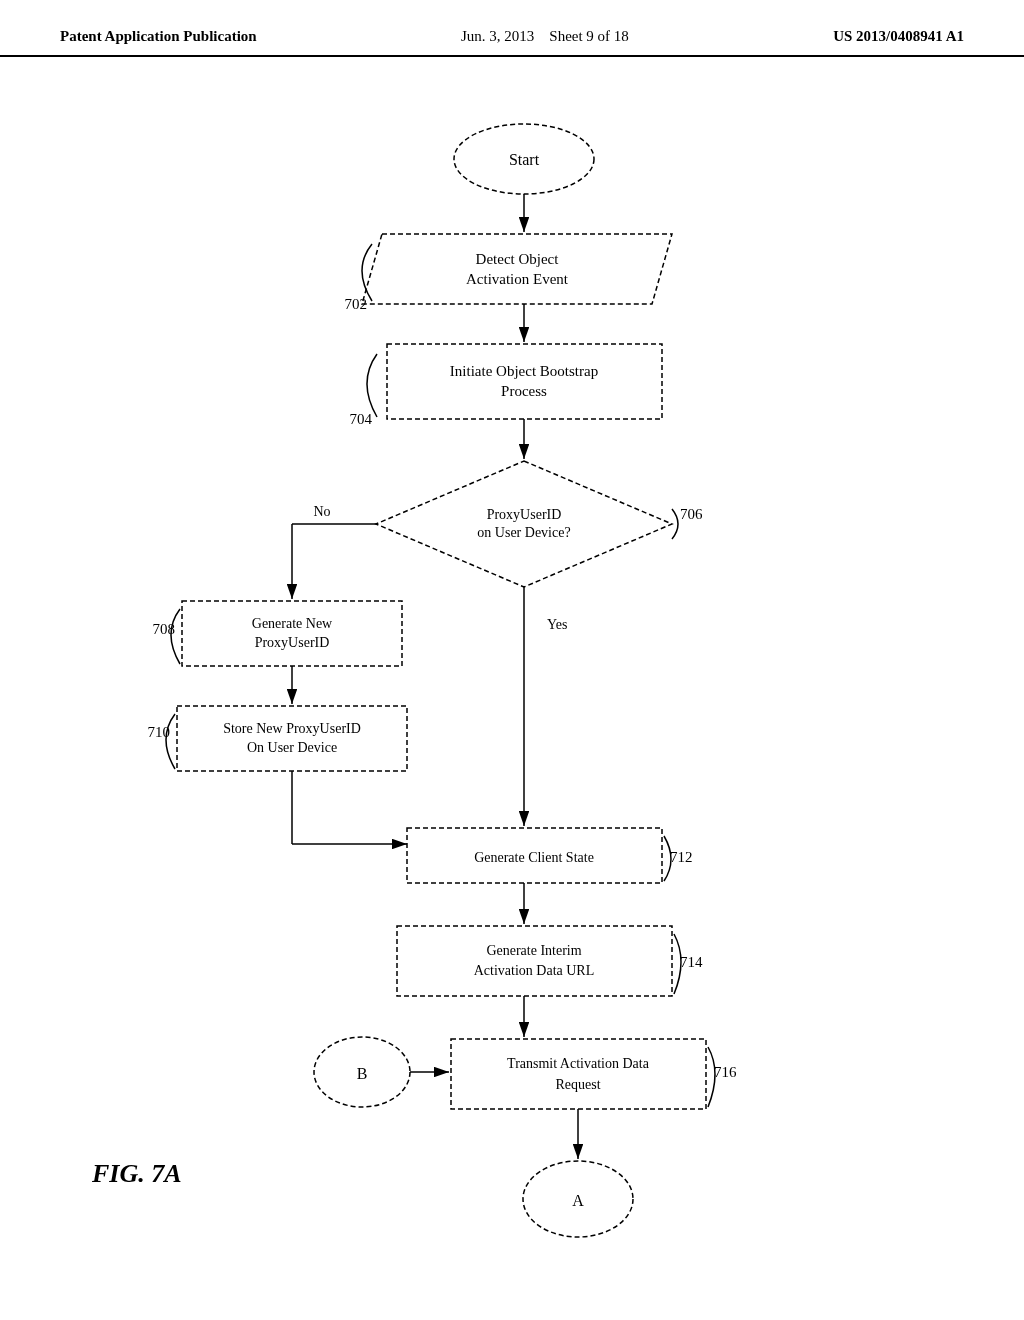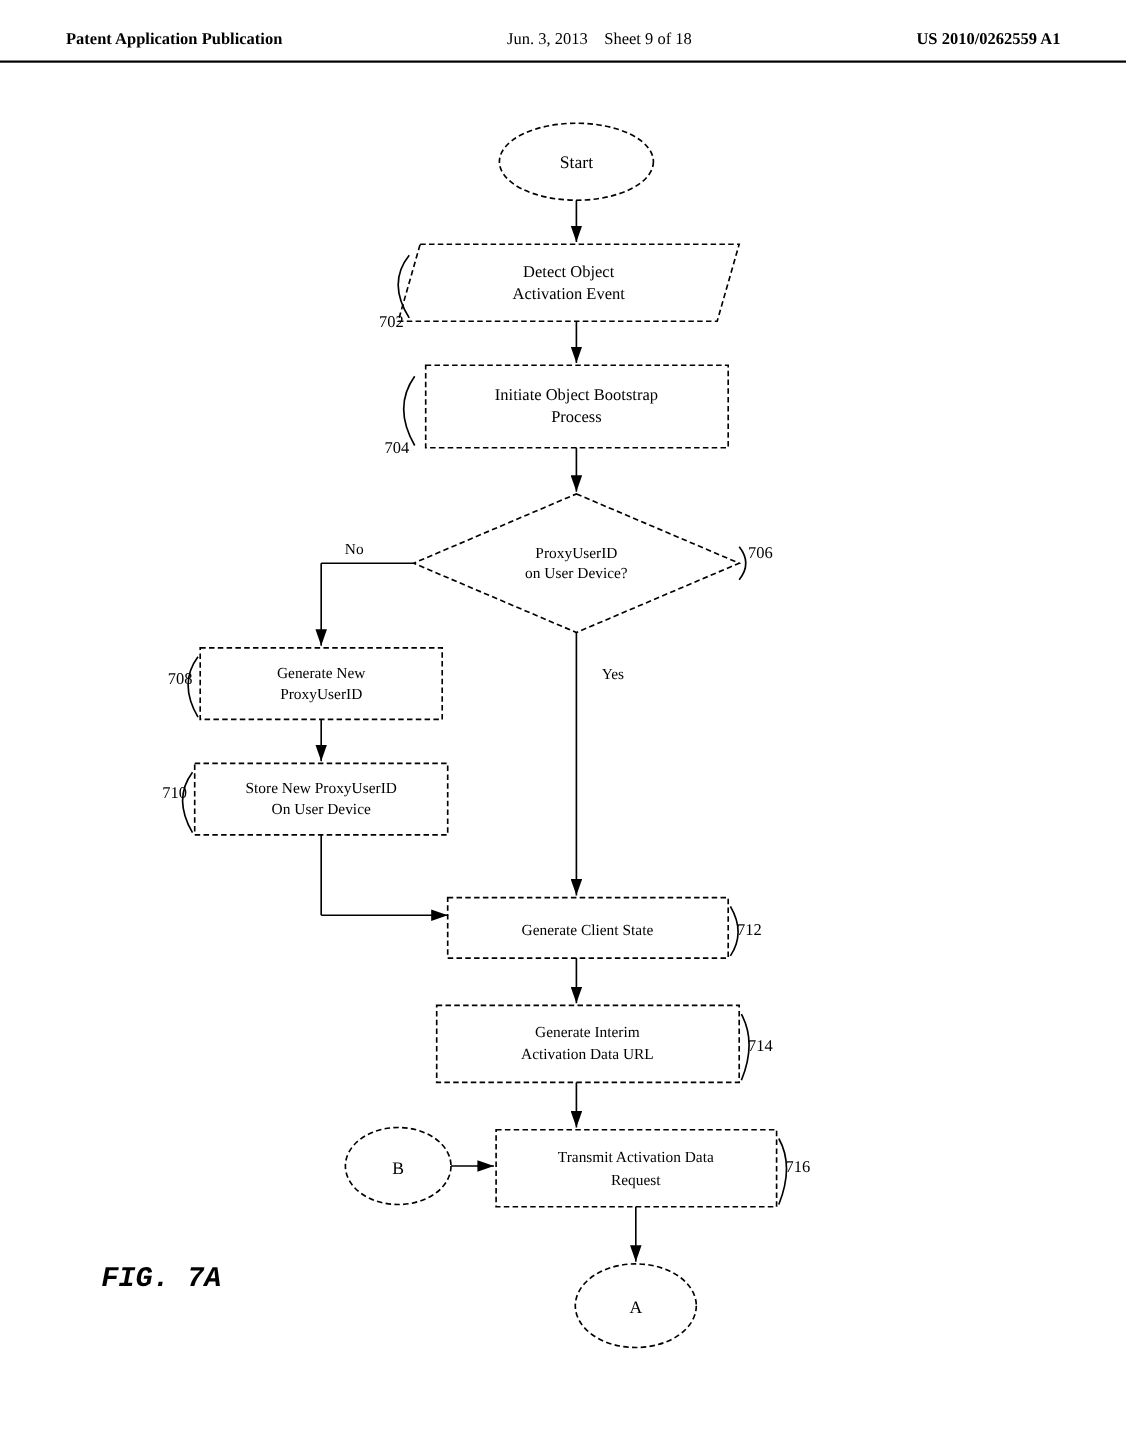--- a/index.html
+++ b/index.html
@@ -12,21 +12,21 @@
       overflow-x: hidden;
     }
 
     
     .header {
       display: flex;
       justify-content: space-between;
       align-items: flex-start;
       padding: 28px 60px 10px 60px;
       border-bottom: 2px solid #000;
-      margin-bottom: 0;
+      margin-bottom: 12px;
     }
     .header-left {
       font-weight: bold;
       font-size: 15px;
     }
     .header-center {
       font-size: 15px;
       text-align: center;
     }
     .header-right {
@@ -50,33 +50,32 @@
       height: 100%;
     }
 
     .fig-label {
       position: absolute;
       bottom: 100px;
       left: 80px;
       font-size: 26px;
       font-weight: bold;
       font-style: italic;
-      font-family: Liberation Mono, monospace;
     }
   </style>
 </head>
 <body>
 
 <div class="header">
   <div class="header-left">Patent Application Publication</div>
   <div class="header-center">
     <span>Jun. 3, 2013</span>&nbsp;&nbsp;&nbsp;
     <span>Sheet 9 of 18</span>
   </div>
-  <div class="header-right">US 2010/0262559 A1</div>
+  <div class="header-right">US 2013/0408941 A1</div>
 </div>
 
 <div class="diagram-area">
 
   <svg class="flowchart" viewBox="0 0 1024 1220" xmlns="http://www.w3.org/2000/svg">
 
     <defs>
       <marker id="arrowhead" markerWidth="10" markerHeight="7" refX="10" refY="3.5" orient="auto">
         <polygon points="0 0, 10 3.5, 0 7" fill="#000"></polygon>
       </marker>

